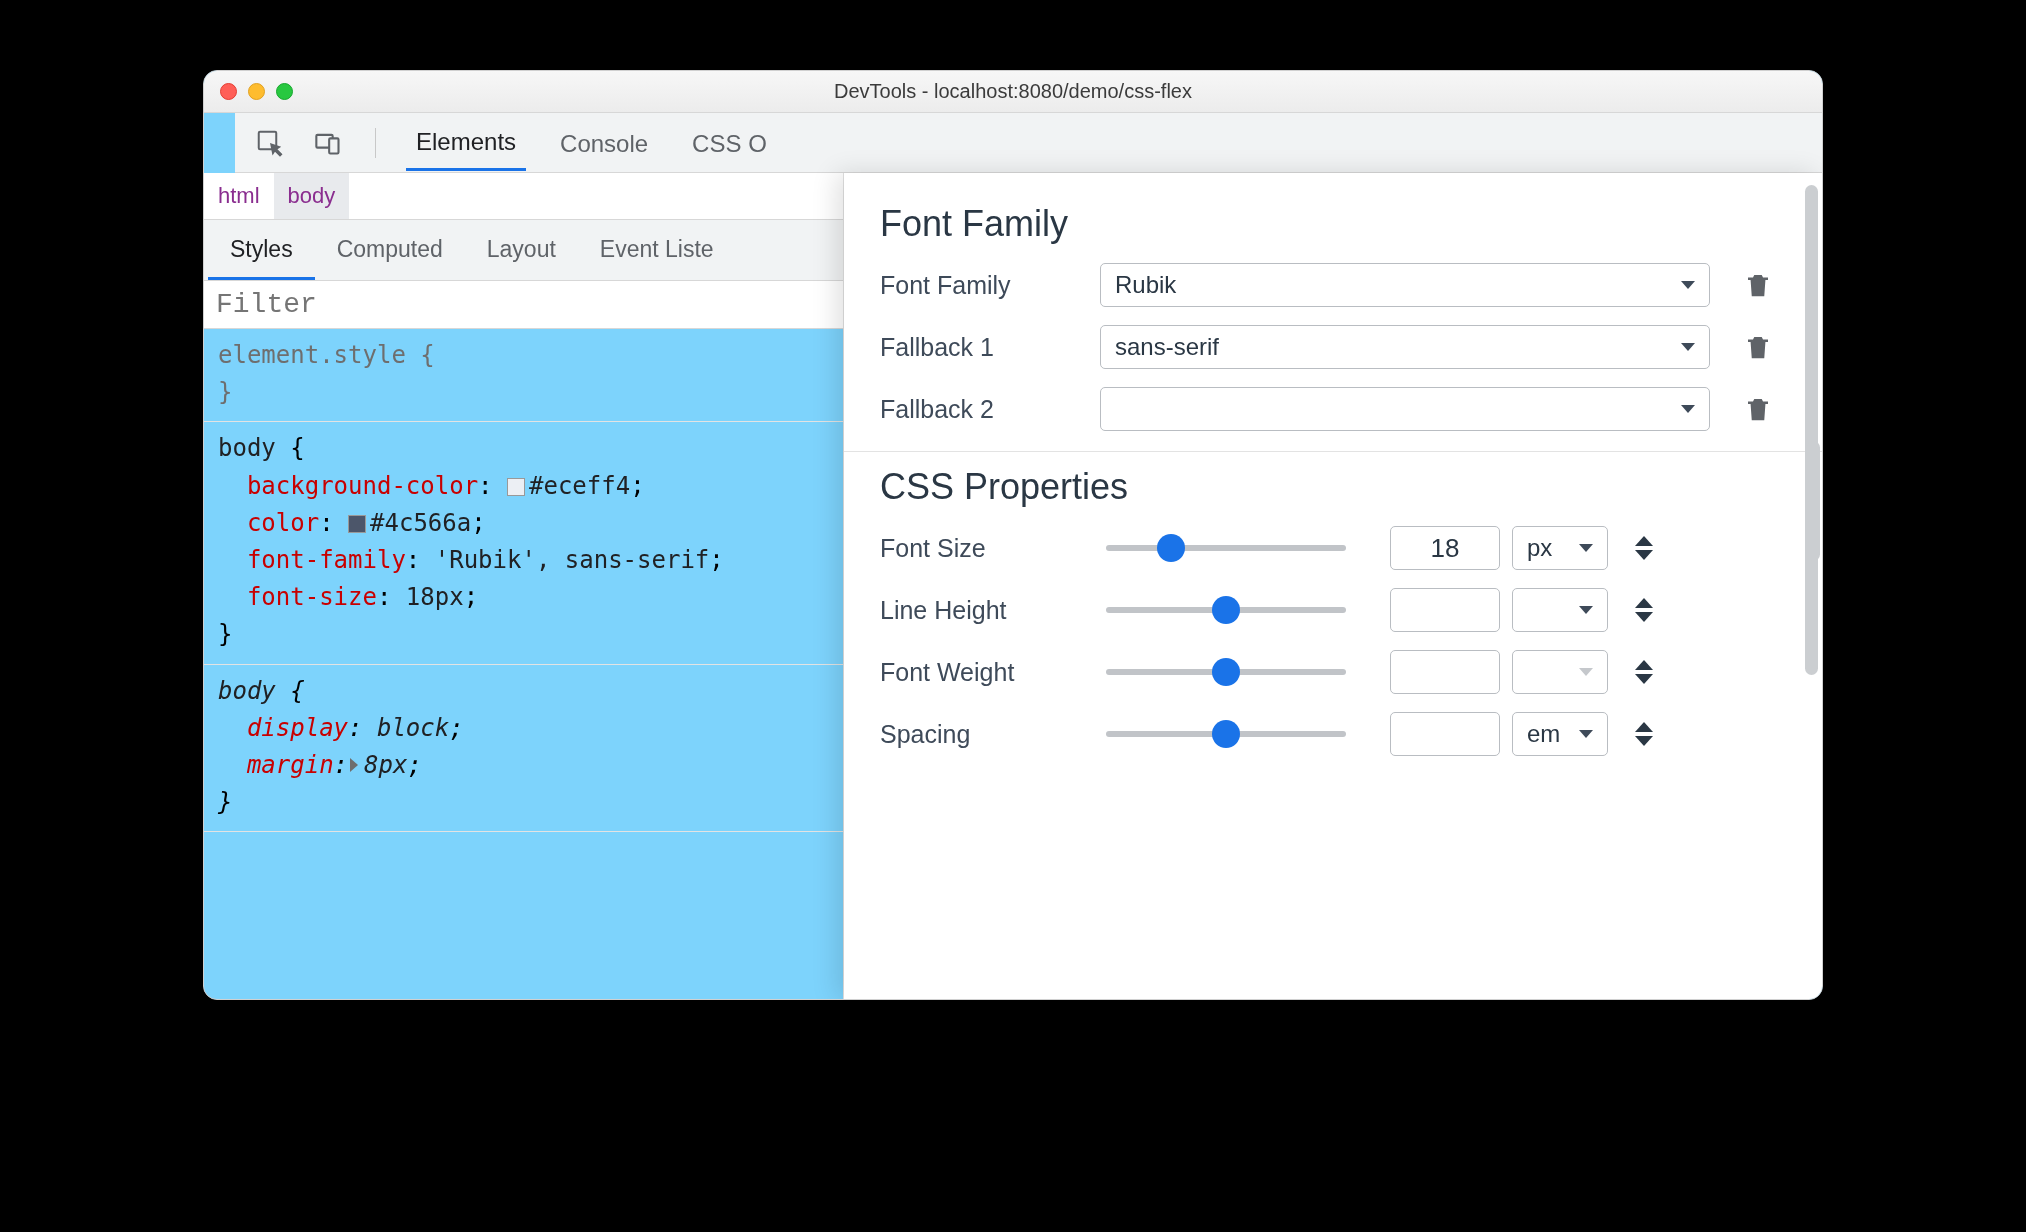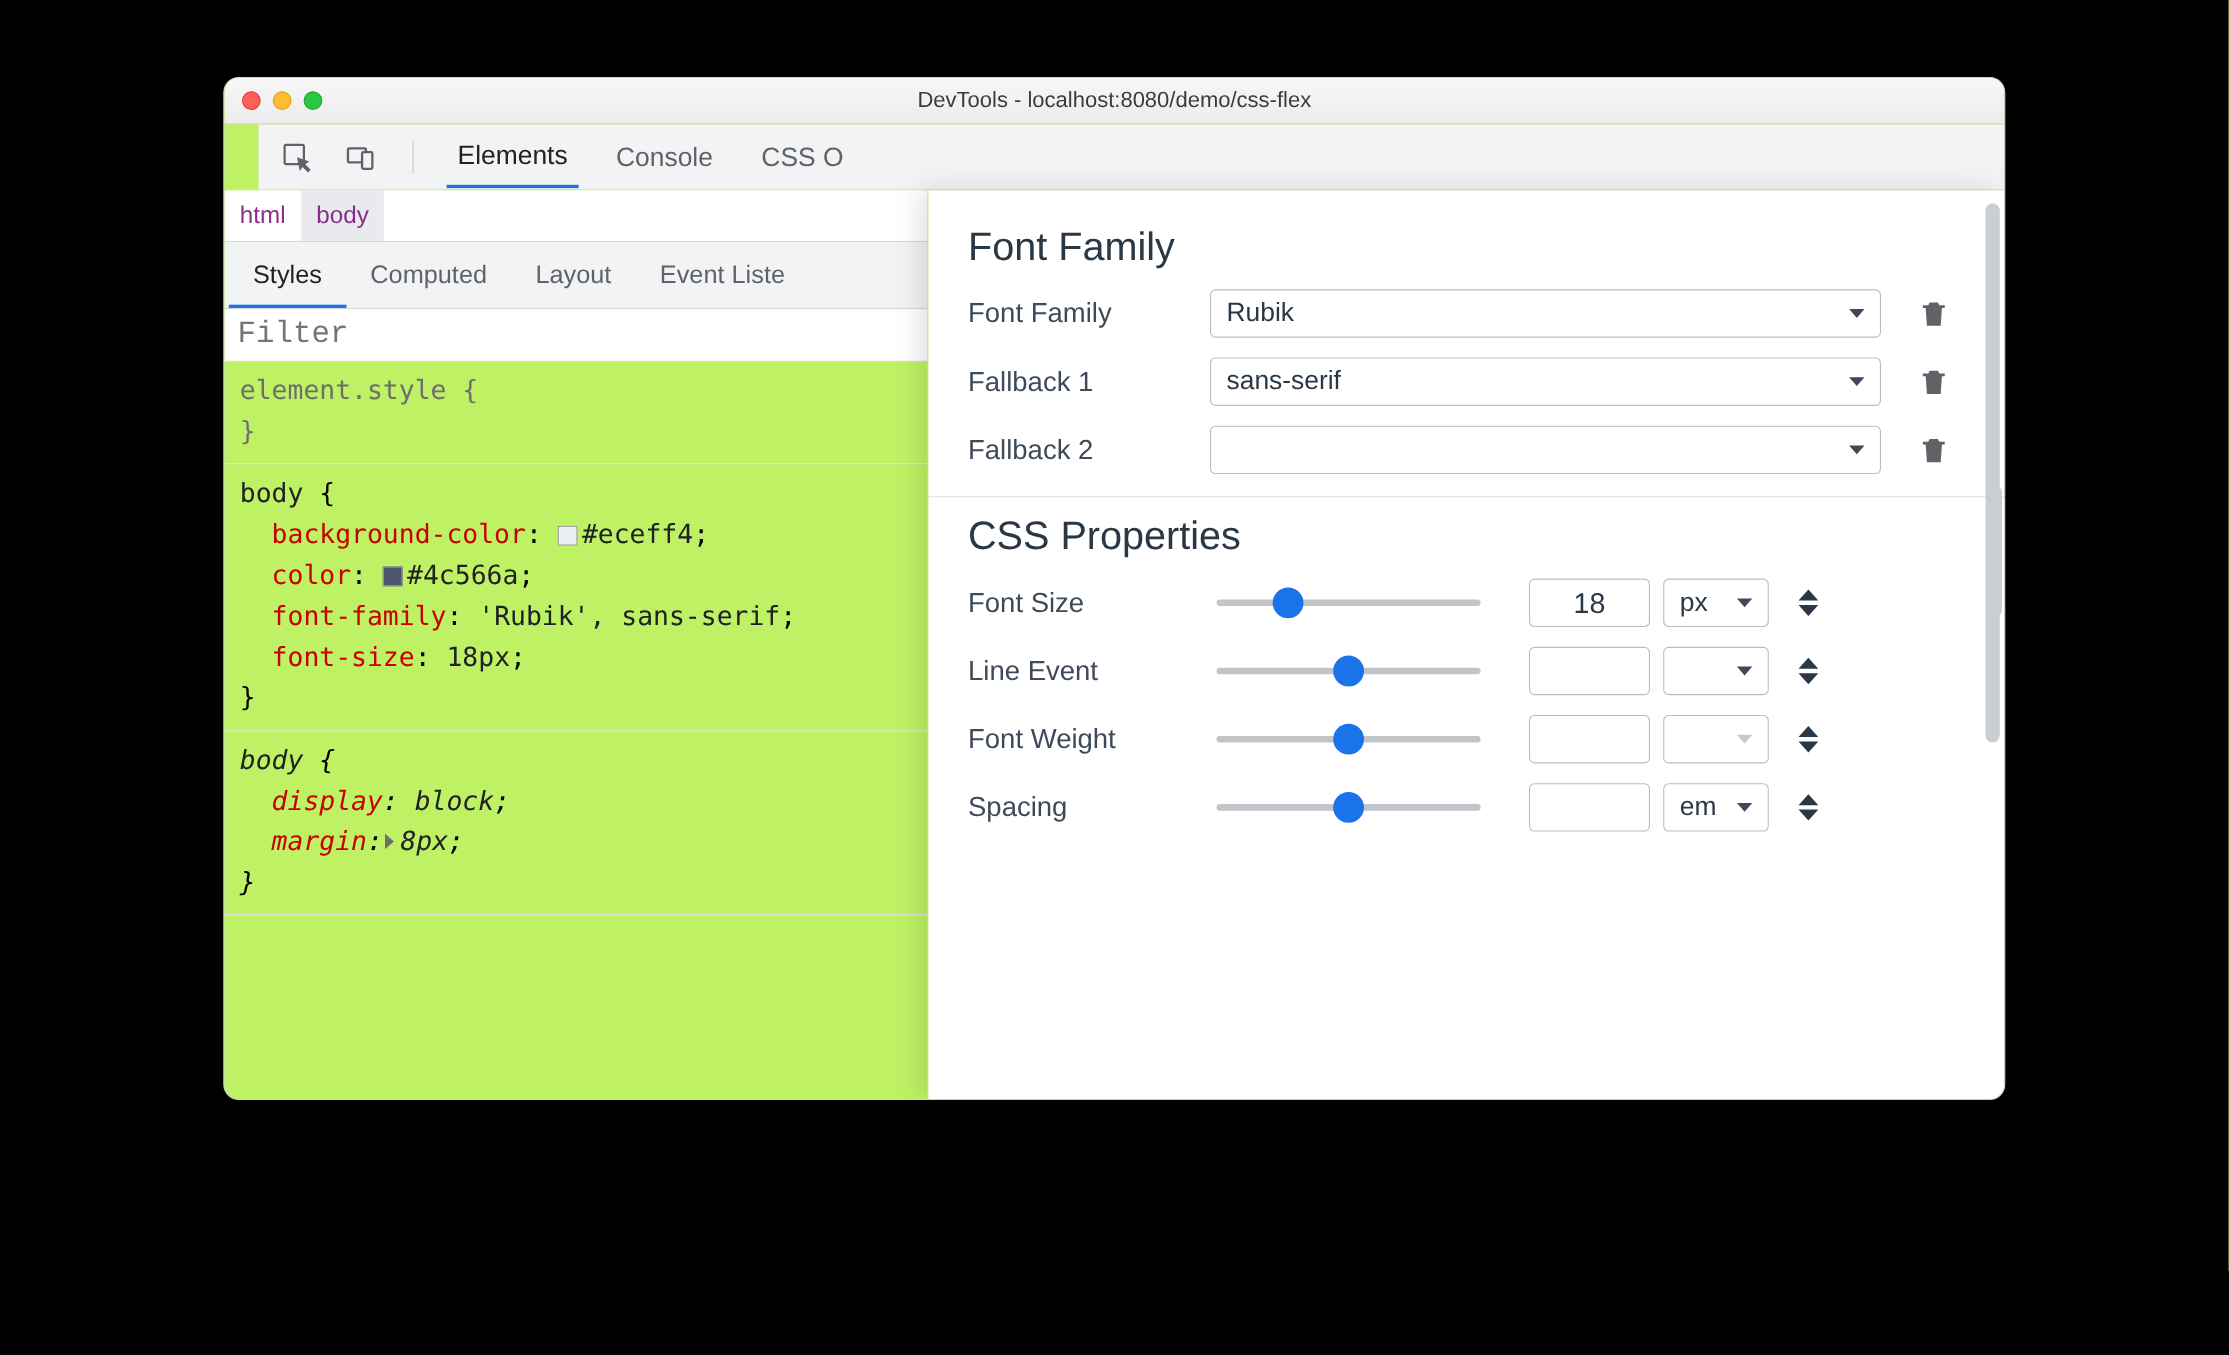--- a/index.html
+++ b/index.html
@@ -10,21 +10,21 @@
     height: 1232px;
     overflow: hidden;
     display: flex;
     align-items: flex-start;
     justify-content: center;
     padding-top: 70px;
   }
   .window {
     width: 1620px;
     height: 930px;
-    background: #bef264;
+    background: #7dd3fc;
     border-radius: 14px;
     box-shadow: 0 30px 80px rgba(0,0,0,0.6);
     overflow: hidden;
     position: relative;
     border: 1px solid #d0d0d0;
   }
   
   .titlebar {
     height: 42px;
     background: linear-gradient(#f7f7f7,#ececec);
@@ -424,21 +424,21 @@
           <div class="selectbox unitbox">
             <span>px</span>
           </div>
           <div class="spinner">
             <span class="up"></span>
             <span class="down"></span>
           </div>
         </div>
 
         <div class="cp-row">
-          <label>Line Event</label>
+          <label>Line Height</label>
           <div class="slider-track">
             <div class="slider-thumb" style="left:50%"></div>
           </div>
           <input class="numbox" value="" style="">
           <div class="selectbox unitbox">
             <span></span>
           </div>
           <div class="spinner">
             <span class="up"></span>
             <span class="down"></span>

